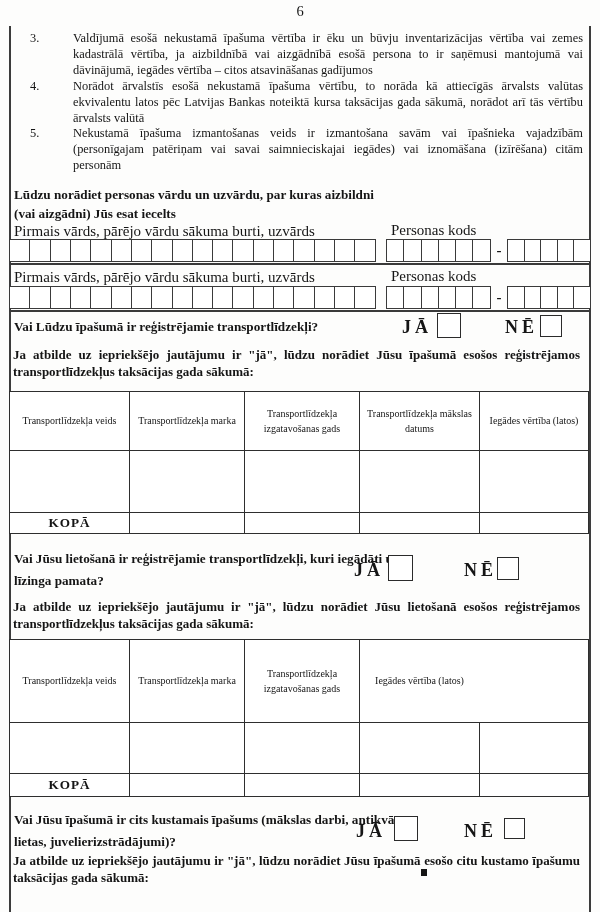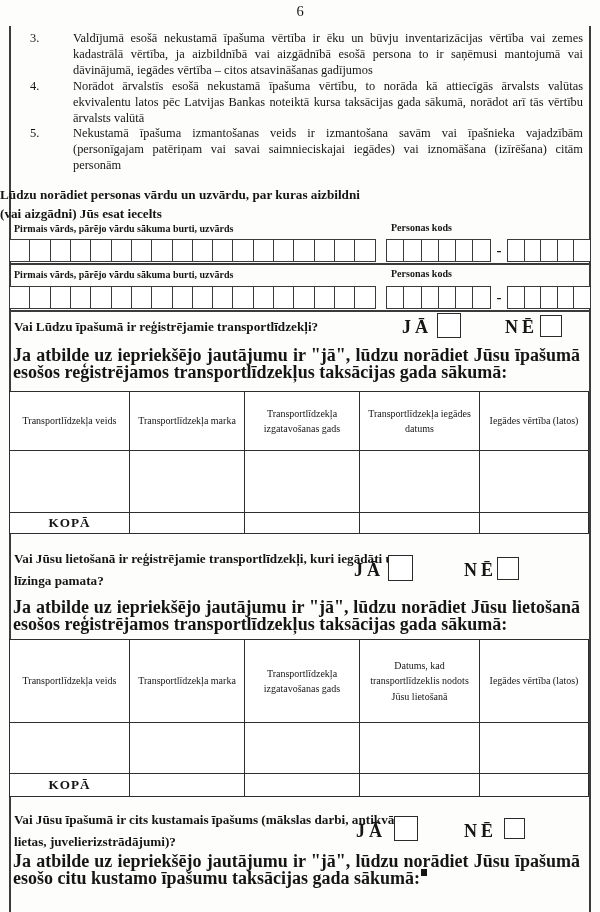--- a/index.html
+++ b/index.html
@@ -14,23 +14,23 @@
   #vline-left { left:9px; }
   #vline-right { left:589px; }
   .divider { position:absolute; left:9px; width:582px; height:2px; background:#3a3a3a; }
   #sep1 { top:263px; } #sep2 { top:310px; }
 
   #notes { left:30px; top:31px; width:553px; font-size:12.4px; line-height:15.9px; text-align:justify; }
   .note-item { display:flex; }
   .note-num { width:18px; flex:none; }
   .note-text { flex:1;margin-left:25px; }
 
-  #intro { left:0; top:186px; width:370px; font-weight:bold; font-size:13.2px; line-height:18.5px; }
-
-  .field-label { position:absolute; font-weight:bold; font-size:10px; white-space:nowrap; }
+  #intro { left:14px; top:186px; width:370px; font-weight:bold; font-size:13.2px; line-height:18.5px; }
+
+  .field-label { position:absolute; font-weight:normal; font-size:15px; white-space:nowrap; }
   #r1-name-label { left:14px; top:223px; } #r1-code-label { left:391px; top:222px; }
   #r2-name-label { left:14px; top:269px; } #r2-code-label { left:391px; top:268px; }
 
   .boxes-row { position:absolute; display:flex; height:23px; }
   #r1-name-boxes { left:9px;   top:239px; width:367px; }
   #r1-code-a     { left:386px; top:239px; width:105px; }
   #r1-code-b     { left:507px; top:239px; width:84px; }
   #r2-name-boxes { left:9px;   top:286px; width:367px; }
   #r2-code-a     { left:386px; top:286px; width:105px; }
   #r2-code-b     { left:507px; top:286px; width:84px; }
@@ -46,21 +46,21 @@
   #q3 { left:14px; top:809px; width:398px; }
   .yn-label { position:absolute; font-weight:bold; font-size:18px; letter-spacing:4px; white-space:nowrap; }
   .checkbox { position:absolute; border:1.7px solid #2b2b2b; background:#fff; }
   #q1-yes-label { left:402px; top:317px; } #q1-yes-box { left:437px; top:313px; width:24px; height:25px; }
   #q1-no-label  { left:505px; top:317px; } #q1-no-box  { left:540px; top:315px; width:22px; height:22px; }
   #q2-yes-label { left:354px; top:560px; } #q2-yes-box { left:388px; top:555px; width:25px; height:26px; }
   #q2-no-label  { left:464px; top:560px; } #q2-no-box  { left:497px; top:557px; width:22px; height:23px; }
   #q3-yes-label { left:356px; top:821px; } #q3-yes-box { left:394px; top:816px; width:24px; height:25px; }
   #q3-no-label  { left:464px; top:821px; } #q3-no-box  { left:504px; top:818px; width:21px; height:21px; }
 
-  .instruction { position:absolute; left:13px; width:567px; font-weight:bold; font-size:18px; line-height:16.8px; text-align:justify; }
+  .instruction { position:absolute; left:13px; width:567px; font-weight:bold; font-size:13px; line-height:16.8px; text-align:justify; }
   #instr1 { top:347px; } #instr2 { top:599px; } #instr3 { top:853px; }
 
   .vtable { position:absolute; left:9px; width:580px; border:1.9px solid #2e2e2e; background:#fff; }
   #t1 { top:391px; } #t2 { top:639px; }
   .trow { display:grid; grid-template-columns:119px 115px 115px 120px 1fr; }
   .trow + .trow { border-top:1.6px solid #2e2e2e; }
   .trow > div { border-left:1.6px solid #2e2e2e; }
   .trow > div:first-child { border-left:none; }
   .th { display:flex; align-items:center; justify-content:center; text-align:center; font-size:10px; line-height:15.2px; padding:3px 5px; }
   #t1 .thead { height:58px; } #t1 .tdata { height:62px; } #t1 .ttotal { height:21px; }
@@ -180,21 +180,21 @@
   <div class="checkbox" id="q1-yes-box"></div>
   <div class="yn-label" id="q1-no-label">NĒ</div>
   <div class="checkbox" id="q1-no-box"></div>
   <div class="instruction" id="instr1">Ja atbilde uz iepriekšējo jautājumu ir "jā", lūdzu norādiet Jūsu īpašumā esošos reģistrējamos transportlīdzekļus taksācijas gada sākumā:</div>
 
   <div class="vtable" id="t1">
     <div class="trow thead">
       <div class="th">Transportlīdzekļa veids</div>
       <div class="th">Transportlīdzekļa marka</div>
       <div class="th">Transportlīdzekļa izgatavošanas gads</div>
-      <div class="th">Transportlīdzekļa iegādes datums</div>
+      <div class="th">Transportlīdzekļa mākslas datums</div>
       <div class="th">Iegādes vērtība (latos)</div>
     </div>
     <div class="trow tdata">
       <div></div>
       <div></div>
       <div></div>
       <div></div>
       <div></div>
     </div>
     <div class="trow ttotal">
@@ -211,21 +211,20 @@
   <div class="checkbox" id="q2-yes-box"></div>
   <div class="yn-label" id="q2-no-label">NĒ</div>
   <div class="checkbox" id="q2-no-box"></div>
   <div class="instruction" id="instr2">Ja atbilde uz iepriekšējo jautājumu ir "jā", lūdzu norādiet Jūsu lietošanā esošos reģistrējamos transportlīdzekļus taksācijas gada sākumā:</div>
 
   <div class="vtable" id="t2">
     <div class="trow thead">
       <div class="th">Transportlīdzekļa veids</div>
       <div class="th">Transportlīdzekļa marka</div>
       <div class="th">Transportlīdzekļa izgatavošanas gads</div>
-      <div class="th">Datums, kad transportlīdzeklis nodots Jūsu lietošanā</div>
       <div class="th">Iegādes vērtība (latos)</div>
     </div>
     <div class="trow tdata">
       <div></div>
       <div></div>
       <div></div>
       <div></div>
       <div></div>
     </div>
     <div class="trow ttotal">

